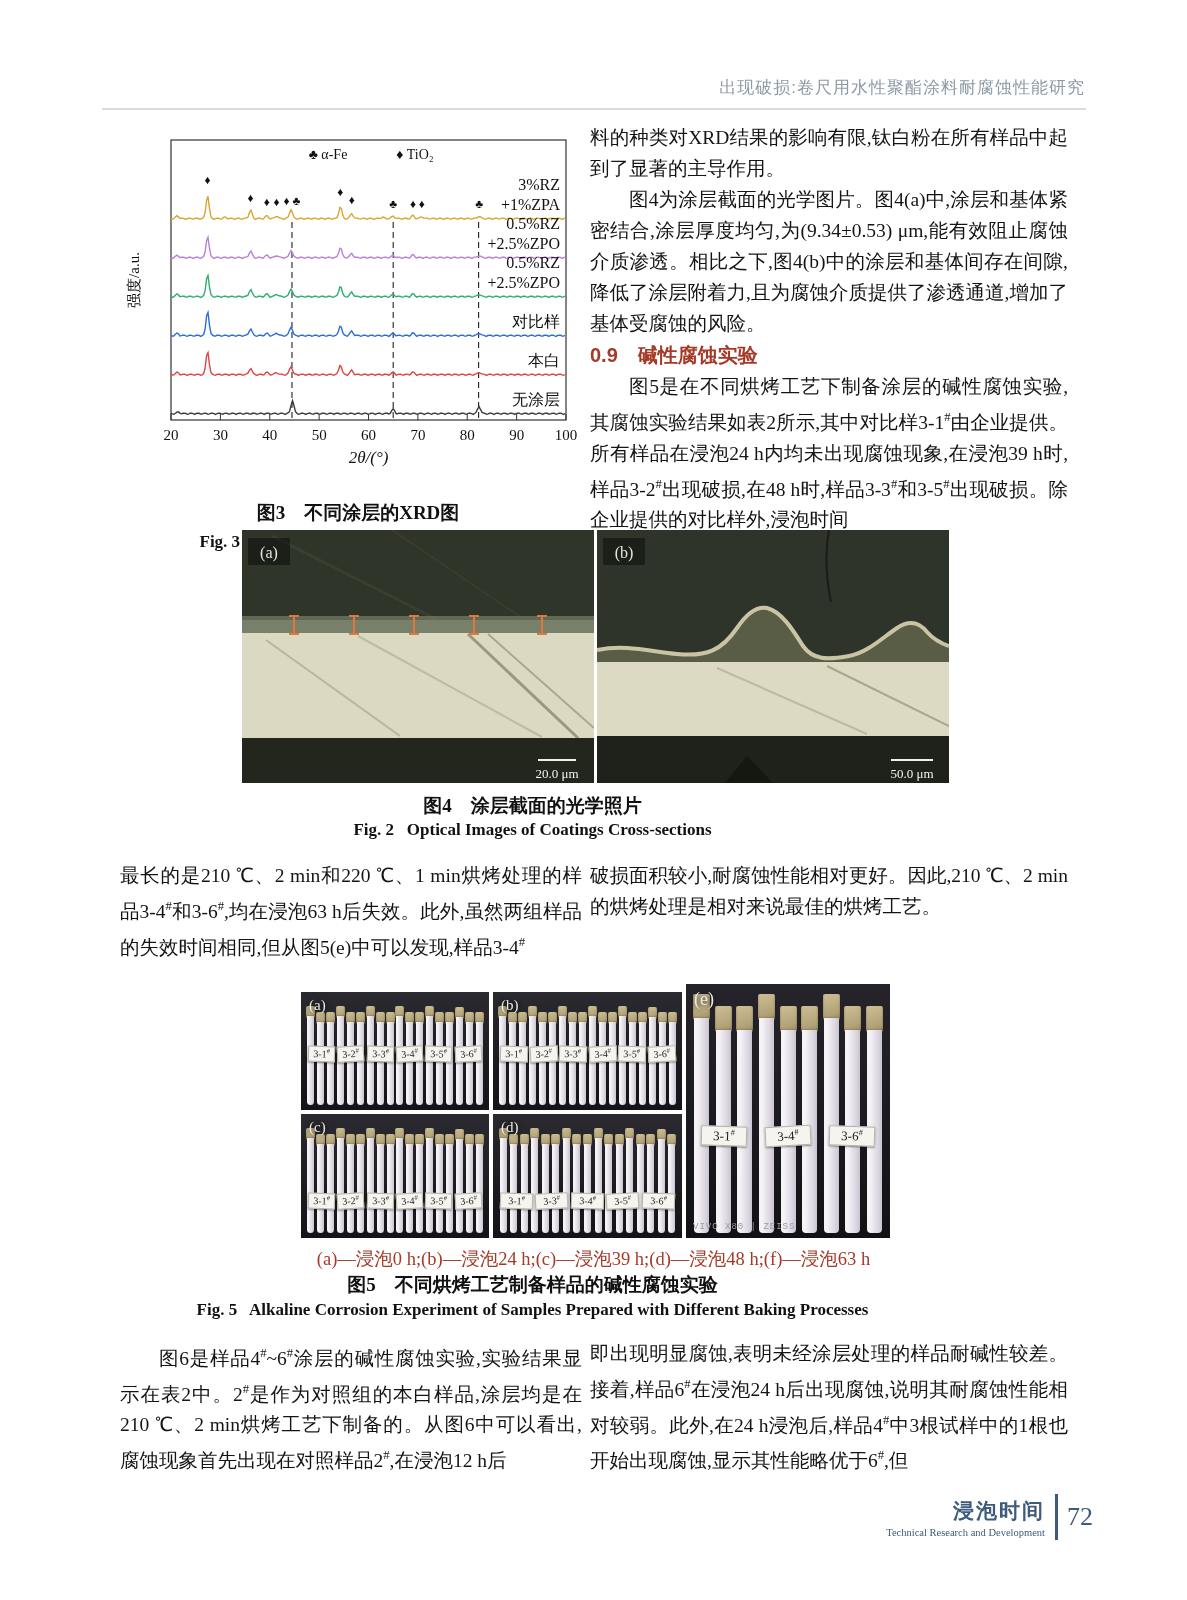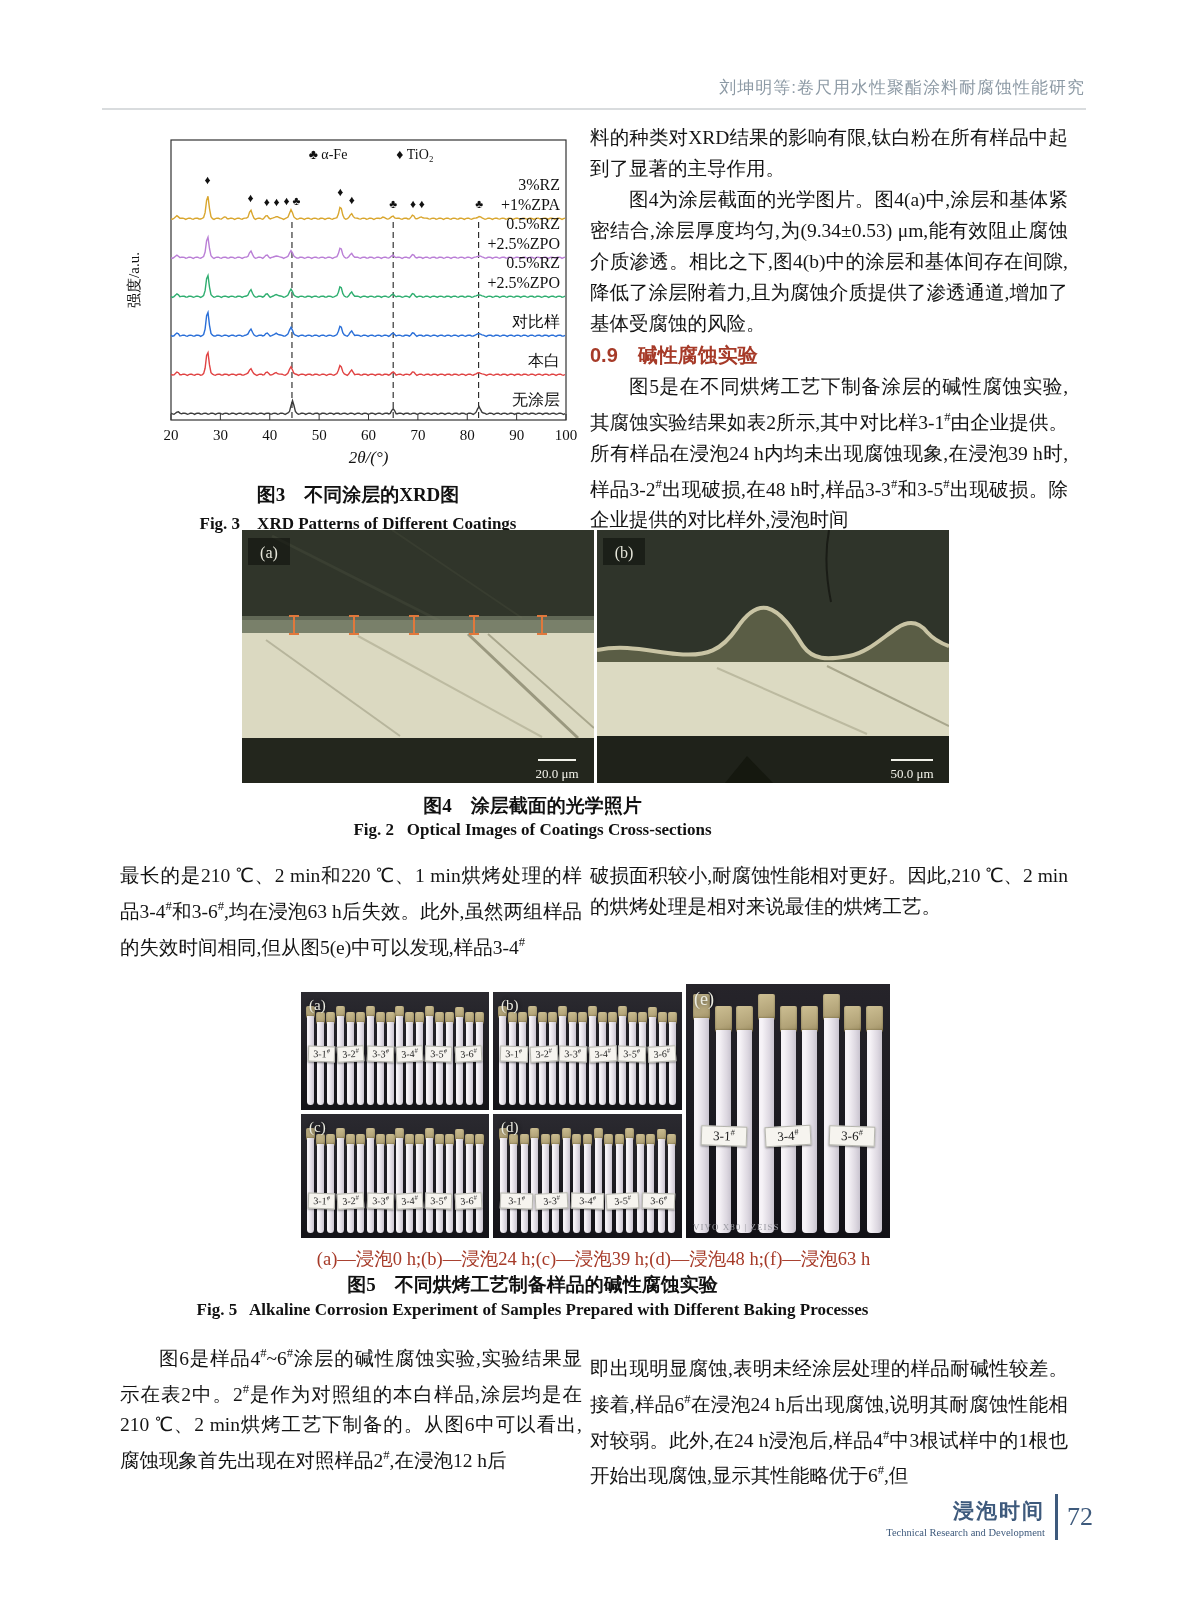--- a/index.html
+++ b/index.html
@@ -9,34 +9,34 @@
   
   .header-title{position:absolute;top:76px;right:102px;
     font-family:"Liberation Sans",sans-serif;font-size:17px;color:#8d9aa5;letter-spacing:1px;}
   .header-rule{position:absolute;top:108px;left:102px;width:984px;height:2px;background:#d9dcde;}
 
   
   .xrd{position:absolute;left:123px;top:126px;width:470px;}
   .caption-cn{font-weight:bold;font-size:19px;text-align:center;white-space:pre-wrap;color:#111;}
   .caption-en{font-weight:bold;font-size:17px;text-align:center;white-space:pre-wrap;color:#111;
     font-family:"Liberation Serif",serif;}
-  .xrd .caption-cn{margin-top:4px;}
+  .xrd .caption-cn{margin-top:22px;}
   .xrd .caption-en{margin-top:4px;}
 
   
   .col{position:absolute;font-size:19.5px;line-height:31px;text-align:justify;color:#141414;}
   .col p{margin:0;}
   .indent{text-indent:2em;}
   .sec-heading{font-family:"Liberation Sans",sans-serif;font-weight:bold;color:#a63a28;
     font-size:20px;line-height:32px;}
   .rc-top{left:590px;top:122px;width:478px;}
   .mid-left{left:120px;top:860px;width:462px;}
   .mid-right{left:590px;top:860px;width:478px;}
   .bot-left{left:120px;top:1338px;width:462px;}
-  .bot-right{left:590px;top:1338px;width:478px;margin-top:15px;}
+  .bot-right{left:590px;top:1338px;width:478px;}
   sup{font-size:0.65em;}
 
   
   .fig4{position:absolute;left:242px;top:530px;width:707px;height:253px;display:flex;gap:3px;}
   .caption-block{position:absolute;left:0;width:1065px;}
   .cap4-cn{top:793px;} .cap4-en{top:820px;}
 
   
   .fig5{position:absolute;left:296px;top:982px;width:594px;height:256px;}
   .photo{position:absolute;overflow:hidden;background:linear-gradient(180deg,#2b2a30 0%,#1c1b20 60%,#141318 100%);}
@@ -48,39 +48,39 @@
   .photo-label{position:absolute;top:5px;left:8px;color:#ecece2;font-family:"Liberation Serif",serif;
     text-shadow:0 0 4px rgba(0,0,0,.8);}
   .cap{position:absolute;background:linear-gradient(160deg,#cdbf93,#b2a378 70%,#9a8b60);
     border-radius:2px;box-shadow:inset 0 -2px 2px rgba(60,50,20,.55);}
   .rod{position:absolute;background:linear-gradient(90deg,#f6f3f7 20%,#ddd8e1 70%,#c9c4cf);
     border-radius:0 0 4px 4px;}
   .chip{position:absolute;background:#f6f4ef;color:#1d1d1d;text-align:center;
     font-family:"Liberation Serif",serif;border:1px solid #b5b5ae;line-height:1.25;
     box-shadow:0 1px 2px rgba(0,0,0,.45);}
   .wm{position:absolute;left:7px;bottom:6px;color:#9b9ba2;font-size:9px;
-    font-family:Liberation Serif, serif;letter-spacing:1px;}
+    font-family:Liberation Mono, monospace;letter-spacing:1px;}
   .red-legend{position:absolute;left:0;width:1187px;top:1246px;text-align:center;
     color:#a63a28;font-size:18.5px;}
   .cap5-cn{top:1272px;} .cap5-en{top:1300px;}
 
   
   .footer{position:absolute;left:848px;top:1494px;width:245px;display:flex;align-items:center;}
   .footer-text{text-align:right;color:#3e5a7c;margin-right:10px;flex:1;}
   .footer-cn{font-family:"Liberation Sans",sans-serif;font-weight:bold;font-size:21px;letter-spacing:2px;}
   .footer-en{font-size:10.5px;font-family:"Liberation Serif",serif;margin-top:2px;}
   .footer-bar{width:3px;height:46px;background:#3e5a7c;margin-right:9px;}
   .footer-num{font-size:26px;color:#3e5a7c;}
 </style>
 </head>
 <body>
 
 <div class="page">
 
-  <div class="header-title">刘坤明等:卷尺用水性聚酯涂料耐腐蚀性能研究</div>
+  <div class="header-title">出现破损:卷尺用水性聚酯涂料耐腐蚀性能研究</div>
   <div class="header-rule"></div>
 
   <div class="xrd">
     <div id="xrd-chart"><svg width="470" height="348">
           <rect x="48" y="14" width="395" height="280" fill="none" stroke="#333" stroke-width="1.2"></rect>
           <line x1="168.96875" y1="96" x2="168.96875" y2="294" stroke="#222" stroke-width="1.1" stroke-dasharray="6,4"></line>
           <line x1="270.1875" y1="96" x2="270.1875" y2="294" stroke="#222" stroke-width="1.1" stroke-dasharray="6,4"></line>
           <line x1="355.60625" y1="96" x2="355.60625" y2="294" stroke="#222" stroke-width="1.1" stroke-dasharray="6,4"></line>
           <line x1="48" y1="294" x2="48" y2="288" stroke="#333"></line>
           <text x="48" y="314" text-anchor="middle" font-size="15" fill="#111">20</text>

